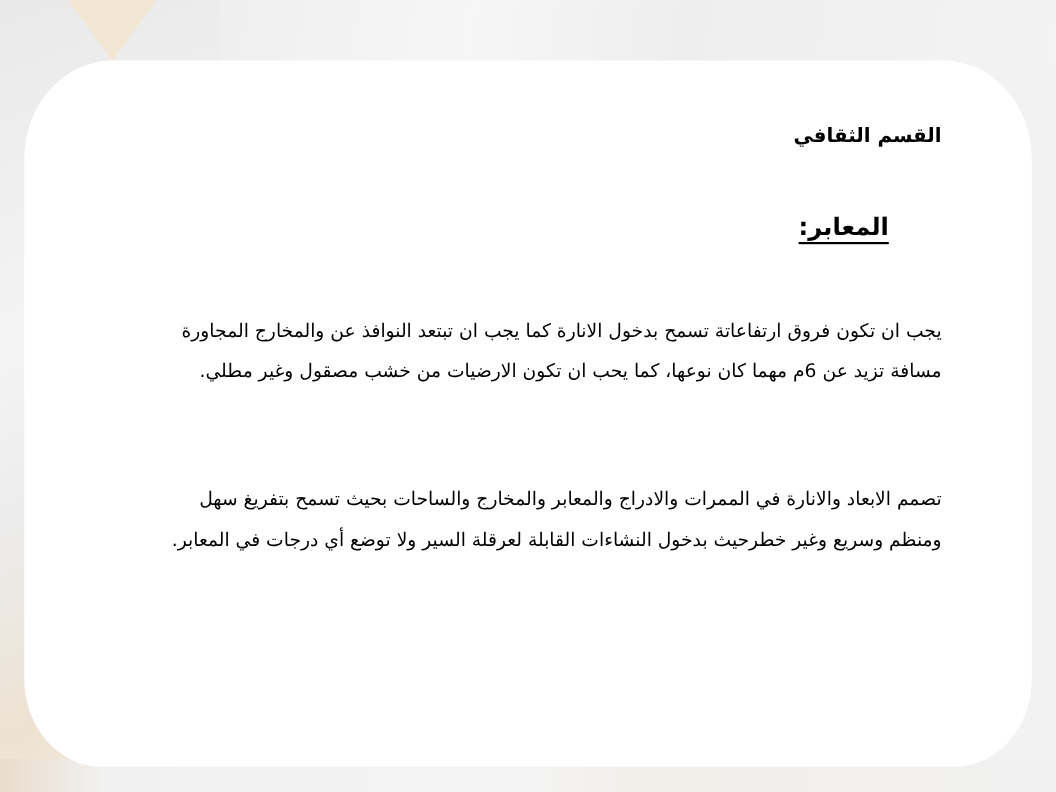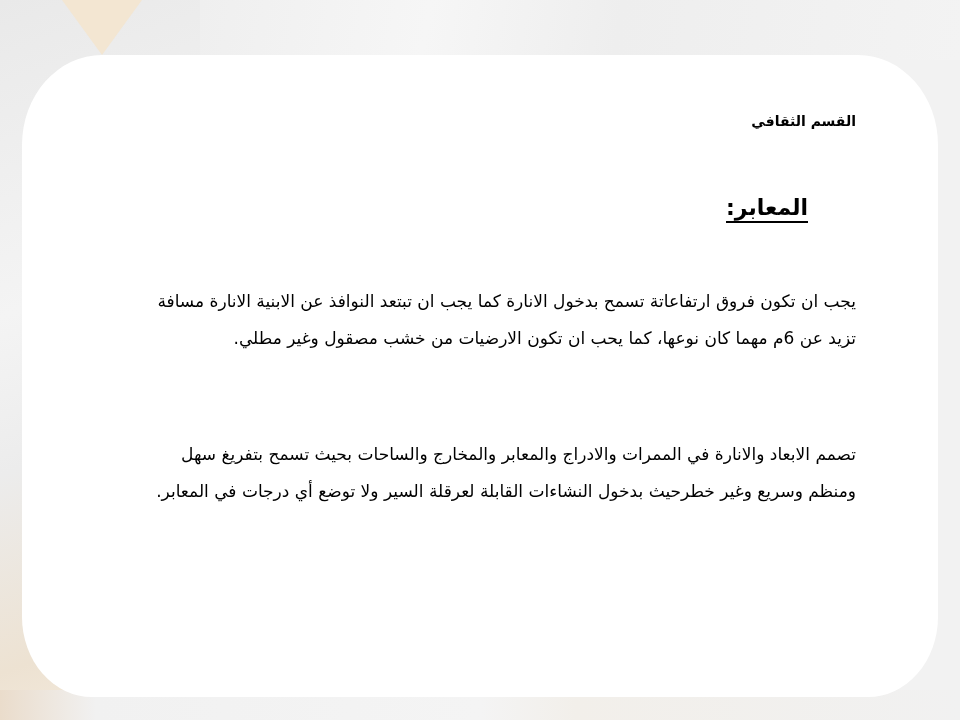--- a/index.html
+++ b/index.html
@@ -30,21 +30,21 @@
       position: absolute; left: 22px; top: 55px; width: 916px; height: 642px;
       background: #ffffff;
       border-radius: 80px 80px 70px 70px / 90px 90px 80px 80px;
     }
     .content {
       position: absolute; left: 120px; top: 0; width: 714px; height: 100%;
       direction: rtl; text-align: right; color: #000;
     }
     .heading-main {
       position: absolute; right: 0; top: 58px;
-      font-size: 14px; font-weight: bold; 
+      font-size: 18px; font-weight: bold; 
       text-underline-offset: 6px;
     }
     .heading-sub {
       position: absolute; right: 48px; top: 140px;
       font-size: 22px; font-weight: bold; text-decoration: underline;
       text-underline-offset: 6px;
     }
     .para {
       position: absolute; right: 0; width: 714px;
       font-size: 17px; line-height: 37px; text-align: right;
@@ -57,16 +57,16 @@
 
 <div class="bg-shape bg-tri-1"></div>
 <div class="bg-shape bg-tri-2"></div>
 <div class="bg-shape bg-gold-top"></div>
 <div class="bg-shape bg-bottom"></div>
 
 <div class="card">
   <div class="content">
     <div class="heading-main">القسم الثقافي</div>
     <div class="heading-sub">المعابر:</div>
-    <p class="para para-1" style="margin:0;">يجب ان تكون فروق ارتفاعاتة تسمح بدخول الانارة كما يجب ان تبتعد النوافذ عن الابنية الانارة مسافة تزيد عن 6م مهما كان نوعها، كما يحب ان تكون الارضيات من خشب مصقول وغير مطلي.</p>
+    <p class="para para-1" style="margin:0;">يجب ان تكون فروق ارتفاعاتة تسمح بدخول الانارة كما يجب ان تبتعد النوافذ عن والمخارج المجاورة مسافة تزيد عن 6م مهما كان نوعها، كما يحب ان تكون الارضيات من خشب مصقول وغير مطلي.</p>
     <p class="para para-2" style="margin:0;">تصمم الابعاد والانارة في الممرات والادراج والمعابر والمخارج والساحات بحيث تسمح بتفريغ سهل ومنظم وسريع وغير خطرحيث بدخول النشاءات القابلة لعرقلة السير ولا توضع أي درجات في المعابر.</p>
   </div>
 </div>
 
 </body></html>

